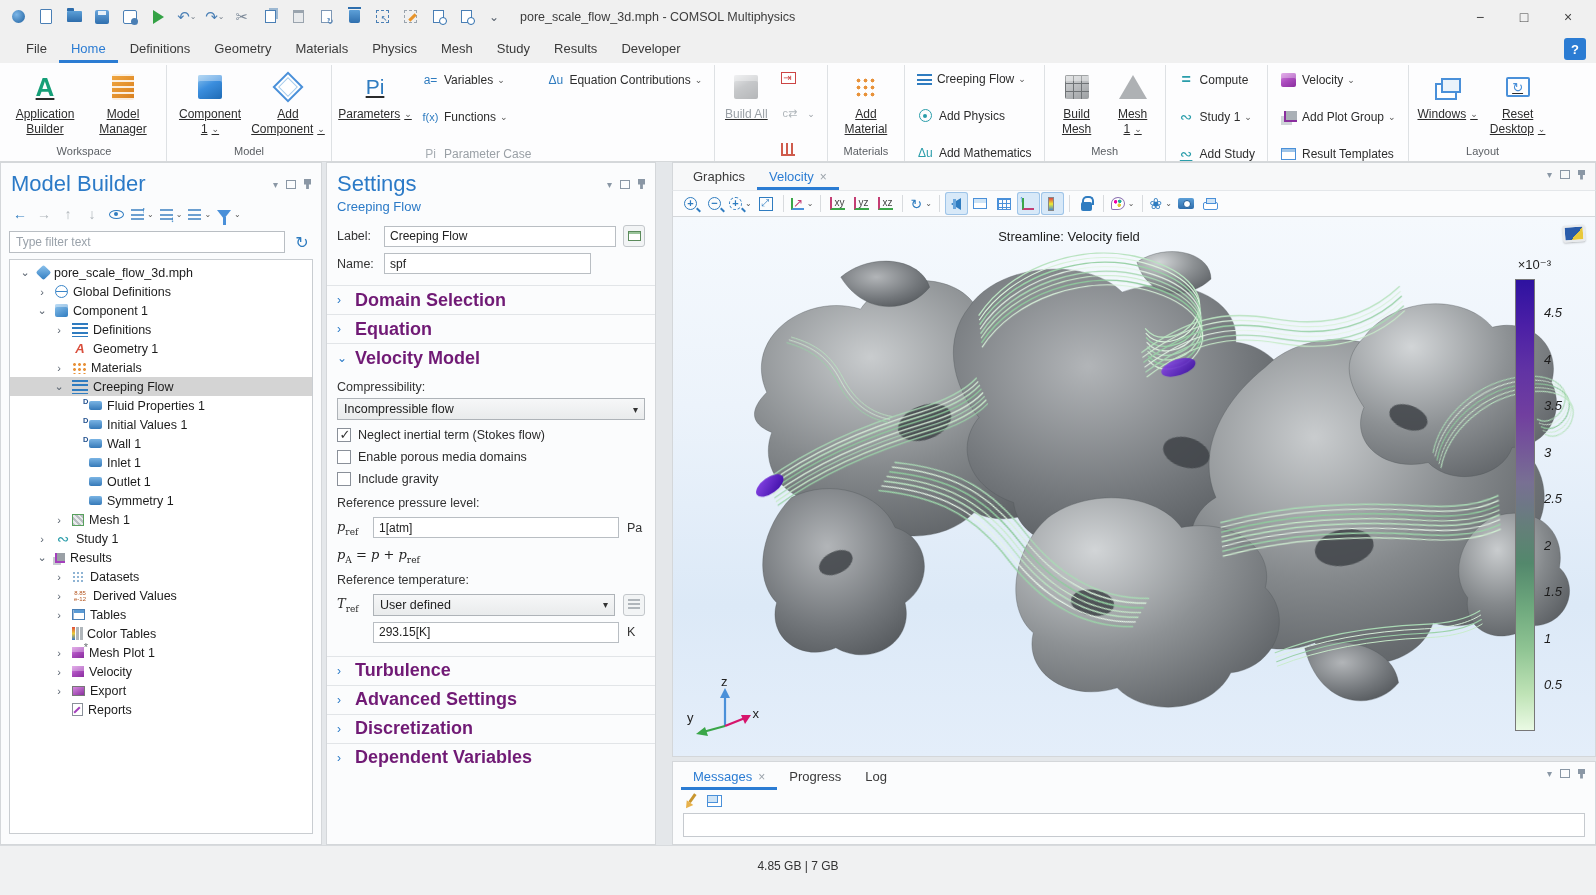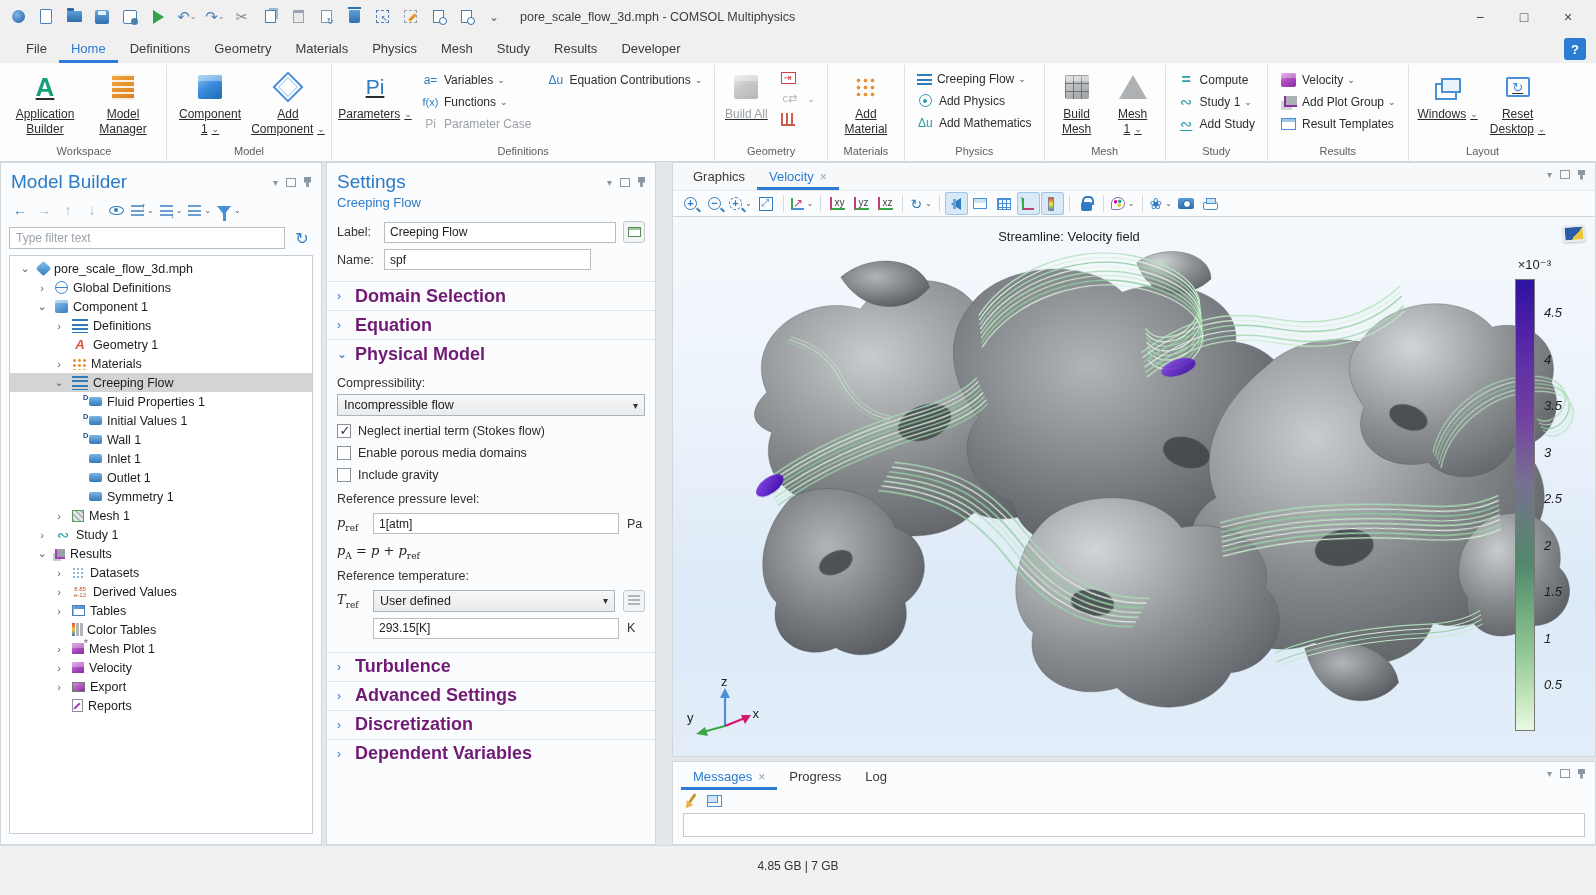--- a/index.html
+++ b/index.html
@@ -54,21 +54,21 @@
   
   .ribbon { height:99px; background:#fdfdfe; border-bottom:1px solid #d5d8da; display:flex; align-items:stretch; padding:2px 2px 0; }
   .rgroup { border-right:1px solid #dee1e4; padding:3px 7px 0; display:flex; flex-direction:column; }
   .rgroup:last-child { border-right:none; }
   .rbody { flex:1; display:flex; gap:6px; align-items:flex-start; }
   .rgroup-label { text-align:center; font-size:11px; color:#5a5e63; padding:3px 0 4px; }
   .rbtn-lg { width:72px; min-height:72px; display:flex; flex-direction:column; align-items:center; padding-top:4px; border-radius:3px; text-align:center;text-decoration:underline; }
   .rbtn-lg .rlabel { font-size:12px; color:#2d2d2d; line-height:1.25; margin-top:5px; }
   .rbtn-lg.disabled .rlabel { color:#9aa0a6; }
   .ricon { width:30px; height:30px; display:flex; align-items:center; justify-content:center; }
-  .rstack { display:flex; flex-direction:column; gap:3px; padding-top:2px; }
+  .rstack { display:flex; flex-direction:column; gap:18px; padding-top:2px; }
   .rbtn-sm { display:flex; align-items:center; gap:5px; padding:2px 5px; border-radius:3px; white-space:nowrap; font-size:12px; color:#2d2d2d; }
   .rbtn-sm.disabled { color:#9aa0a6; }
   .sicon { width:17px; height:15px; display:inline-flex; align-items:center; justify-content:center; font-size:12px; }
   .has-caret::after { content:"\2304"; font-size:9px; color:#555; margin-left:4px; vertical-align:1px; }
   .disabled .has-caret::after { color:#9aa0a6; }
 
   .ri-appbuilder::before { content:"A"; color:#169f78; font-size:26px; font-weight:bold; }
   .ri-manager { width:22px; height:26px; background:linear-gradient(135deg,#f0a741,#d97f1e); border-radius:2px;
     background-image:repeating-linear-gradient(180deg,rgba(255,255,255,.85) 0 2px,transparent 2px 6px),linear-gradient(135deg,#f0a741,#d97f1e); }
   .cube { width:24px; height:24px; border-radius:2px; position:relative; }
@@ -103,21 +103,21 @@
   .si-fence { width:14px; height:13px; background:repeating-linear-gradient(90deg,#cf5b4c 0 2px,transparent 2px 5px); border-bottom:2px solid #cf5b4c; }
 
   
   .main { display:flex; height:683px; background:#e4e7ea; }
   .panel { background:#fbfcfd; border:1px solid #d4d7da; display:flex; flex-direction:column; }
   .mbp { width:322px; margin-right:4px; }
   .setp { width:330px; margin-right:16px; }
   .rightcol { flex:1; display:flex; flex-direction:column; background:#e4e7ea; }
 
   .phead { display:flex; align-items:center; padding:8px 10px 2px; }
-  .ptitle { color:#2b7ac7; font-size:19px; }
+  .ptitle { color:#2b7ac7; font-size:22px; }
   .pwin { margin-left:auto; display:flex; gap:8px; color:#8a97a5; align-items:center; }
   .pw { font-size:10px; }
   .pw-float { width:10px; height:9px; border:1.4px solid #8a97a5; }
   .pw-pin { width:7px; height:10px; background:#8a97a5; clip-path:polygon(0 0,100% 0,100% 55%,70% 55%,70% 100%,30% 100%,30% 55%,0 55%); }
 
   .mb-toolbar { display:flex; align-items:center; gap:2px; padding:4px 8px 4px; }
   .mbtn { height:22px; min-width:22px; padding:0 2px; display:flex; align-items:center; justify-content:center; border-radius:3px; font-size:14px; }
   .mb-blue { color:#2f7cc0; } .mb-gray { color:#b0b6bb; }
   .mbi-eye { width:15px; height:9px; border:1.6px solid #2f7cc0; border-radius:50%; position:relative; }
   .mbi-eye::before { content:""; position:absolute; left:4px; top:1.5px; width:4px; height:4px; border-radius:50%; background:#2f7cc0; }
@@ -794,21 +794,21 @@
       <div class="sec">
         <span class="sec-arrow">›</span>
           <span class="sec-title">Domain Selection</span>
       </div>
       <div class="sec">
         <span class="sec-arrow">›</span>
           <span class="sec-title">Equation</span>
       </div>
       <div class="sec">
         <span class="sec-arrow">⌄</span>
-          <span class="sec-title">Physical Model</span>
+          <span class="sec-title">Velocity Model</span>
       </div>
       <div class="sec-content">
         <div class="fcap">Compressibility:</div>
         <div class="selectbox">Incompressible flow</div>
         <div style="height:4px"></div>
         <div>
 
             <div class="cbrow checked">
               <span class="cb"></span>
               <span>Neglect inertial term (Stokes flow)</span>

